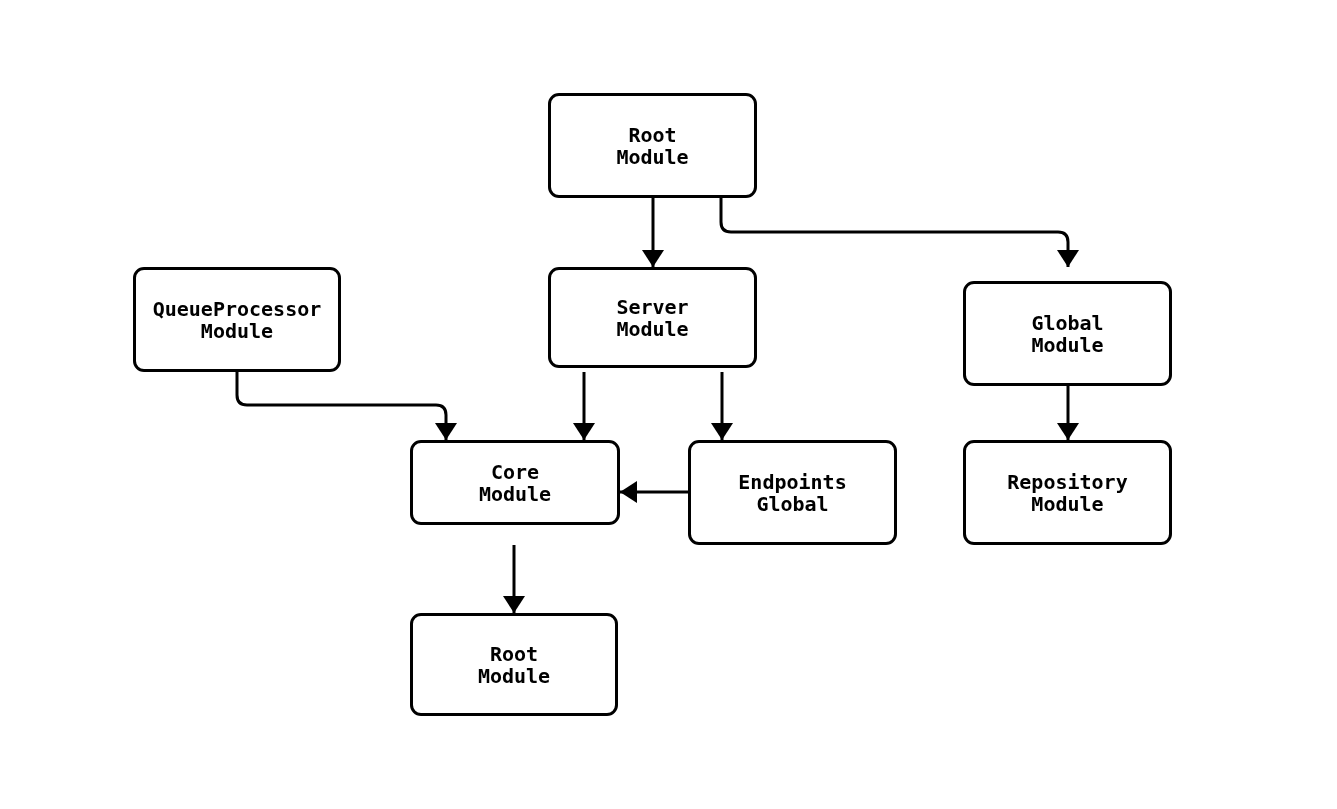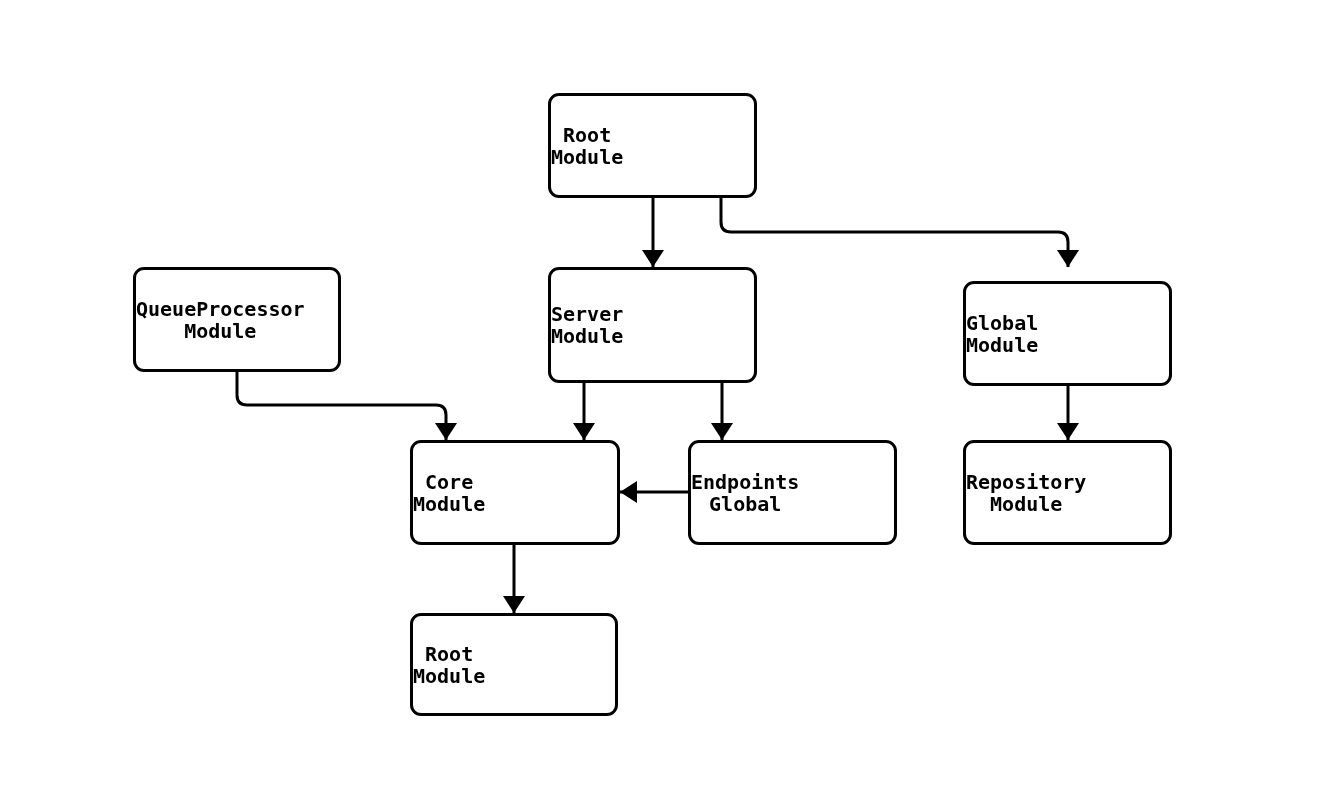--- a/index.html
+++ b/index.html
@@ -25,20 +25,21 @@
     stroke-width: 3;
   }
   .node {
     position: absolute;
     box-sizing: border-box;
     background: #ffffff;
     border: 3px solid #000000;
     border-radius: 11px;
     display: flex;
     align-items: center;
+    justify-content: center;
   }
   .node .label {
     font-family: "DejaVu Sans Mono", "Liberation Mono", monospace;
     font-weight: bold;
     font-size: 20px;
     line-height: 22px;
     color: #000000;
     text-align: center;
     white-space: pre-line;
   }
@@ -68,31 +69,31 @@
   <div class="node" style="left:548px; top:93px; width:209px; height:105px;">
     <span class="label">Root
 Module</span>
   </div>
 
   <div class="node" style="left:133px; top:267px; width:208px; height:105px;">
     <span class="label">QueueProcessor
 Module</span>
   </div>
 
-  <div class="node" style="left:548px; top:267px; width:209px; height:116px;">
+  <div class="node" style="left:548px; top:267px; width:209px; height:101px;">
     <span class="label">Server
 Module</span>
   </div>
 
   <div class="node" style="left:963px; top:281px; width:209px; height:105px;">
     <span class="label">Global
 Module</span>
   </div>
 
-  <div class="node" style="left:410px; top:440px; width:210px; height:105px;">
+  <div class="node" style="left:410px; top:440px; width:210px; height:85px;">
     <span class="label">Core
 Module</span>
   </div>
 
   <div class="node" style="left:688px; top:440px; width:209px; height:105px;">
     <span class="label">Endpoints
 Global</span>
   </div>
 
   <div class="node" style="left:963px; top:440px; width:209px; height:105px;">

